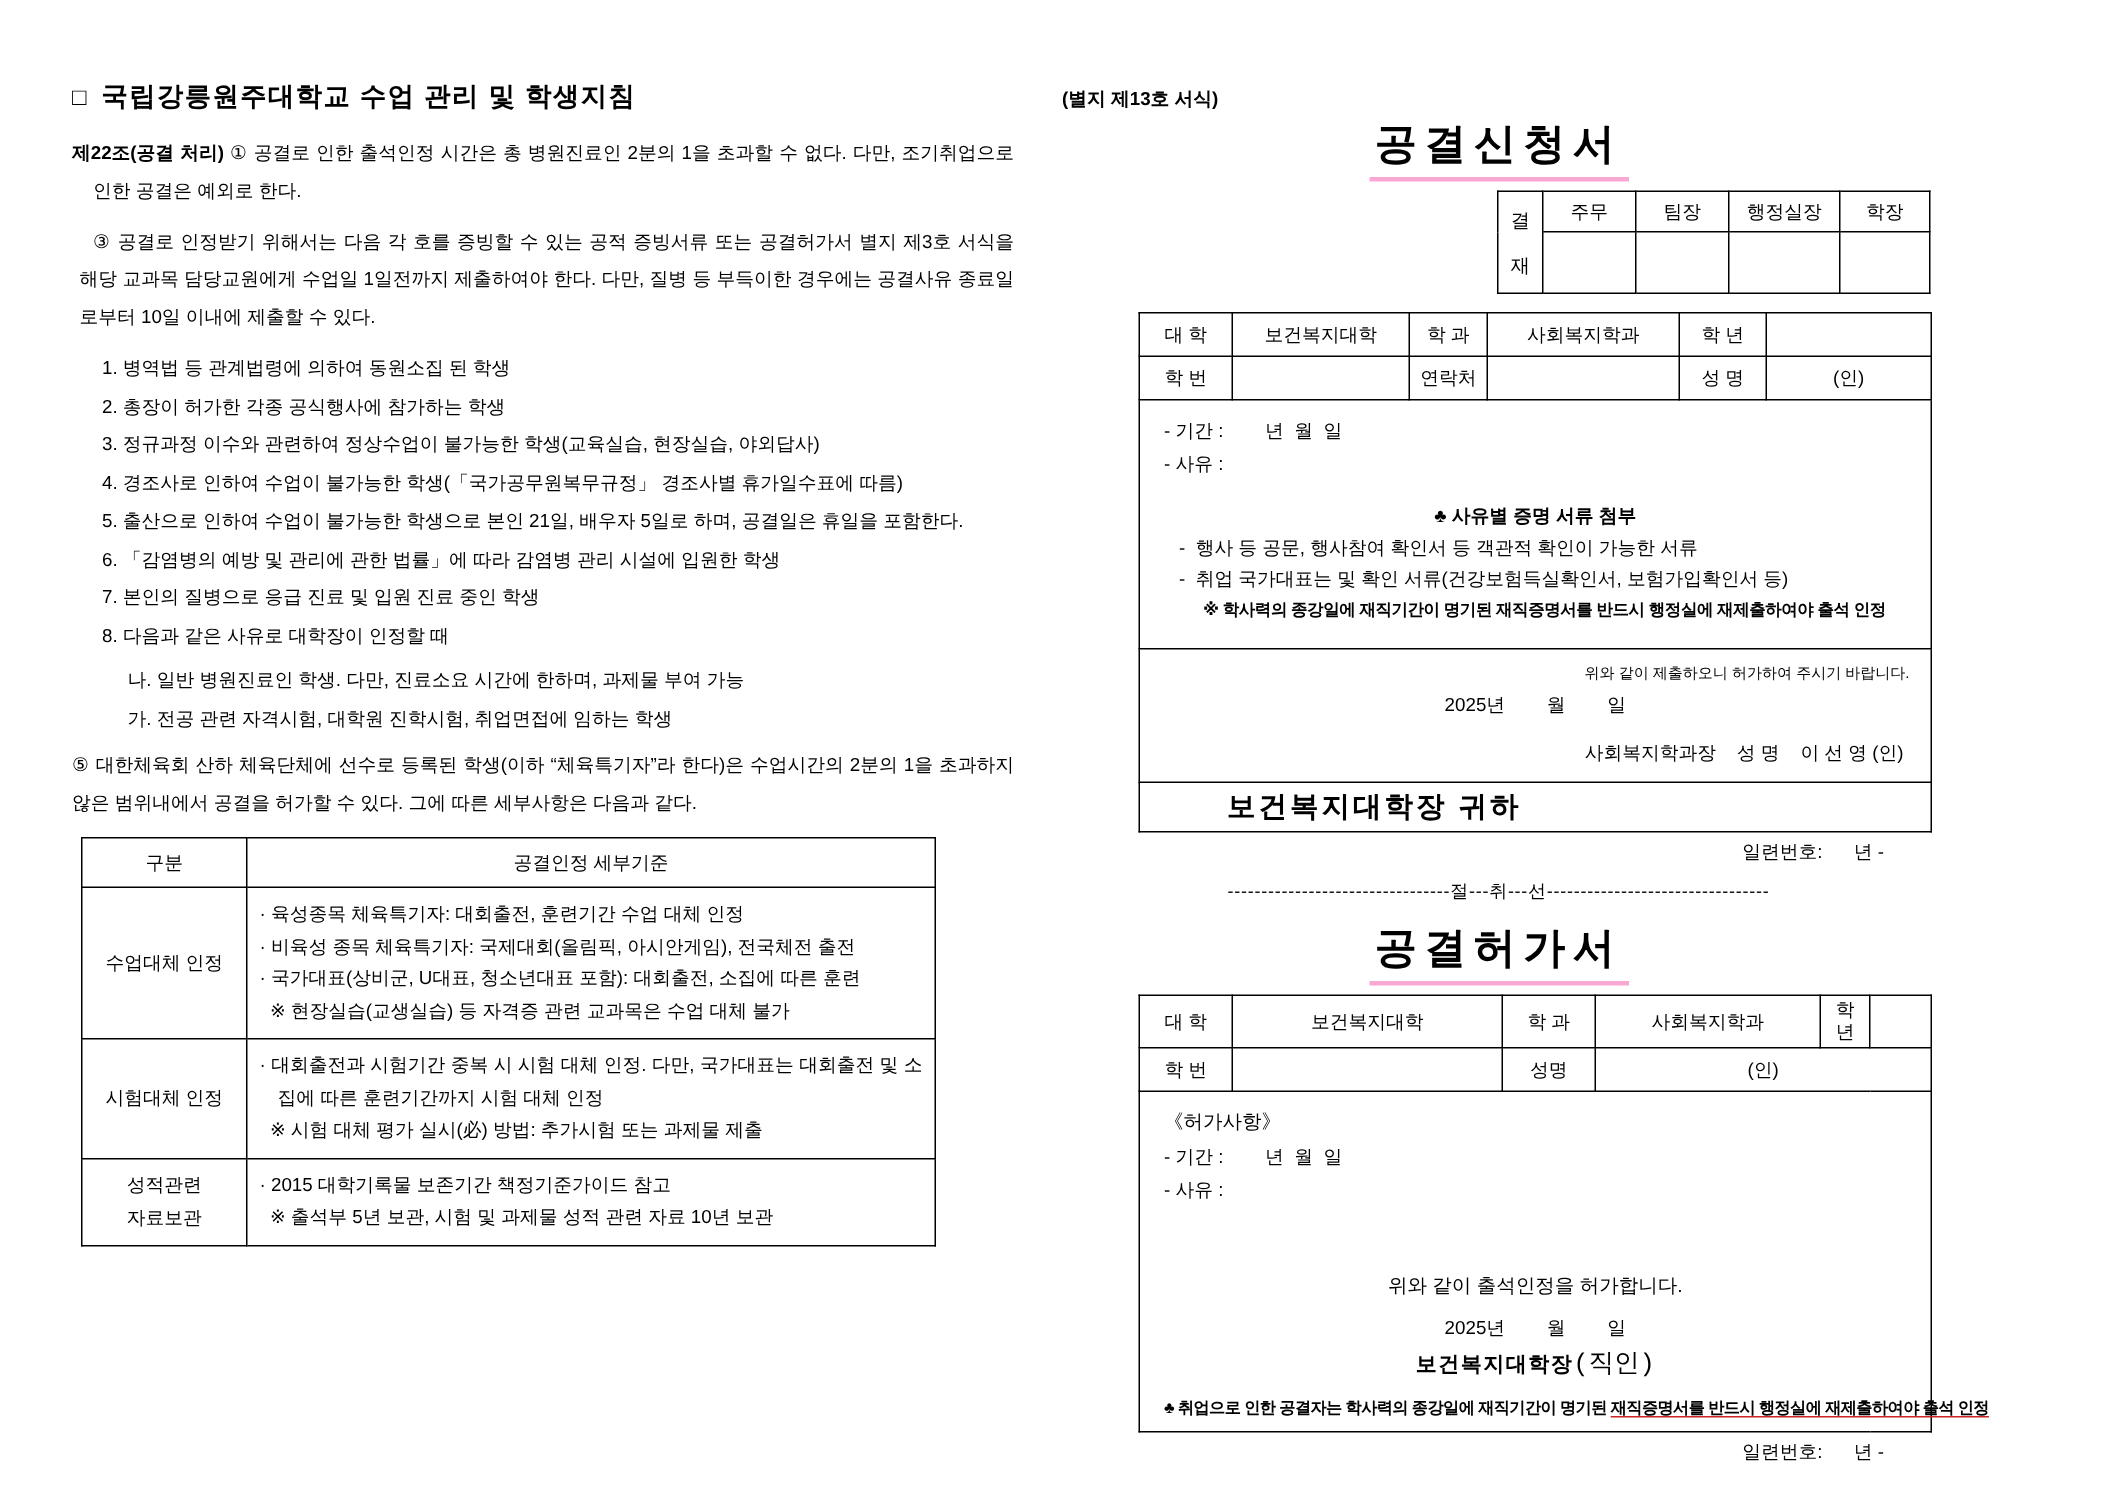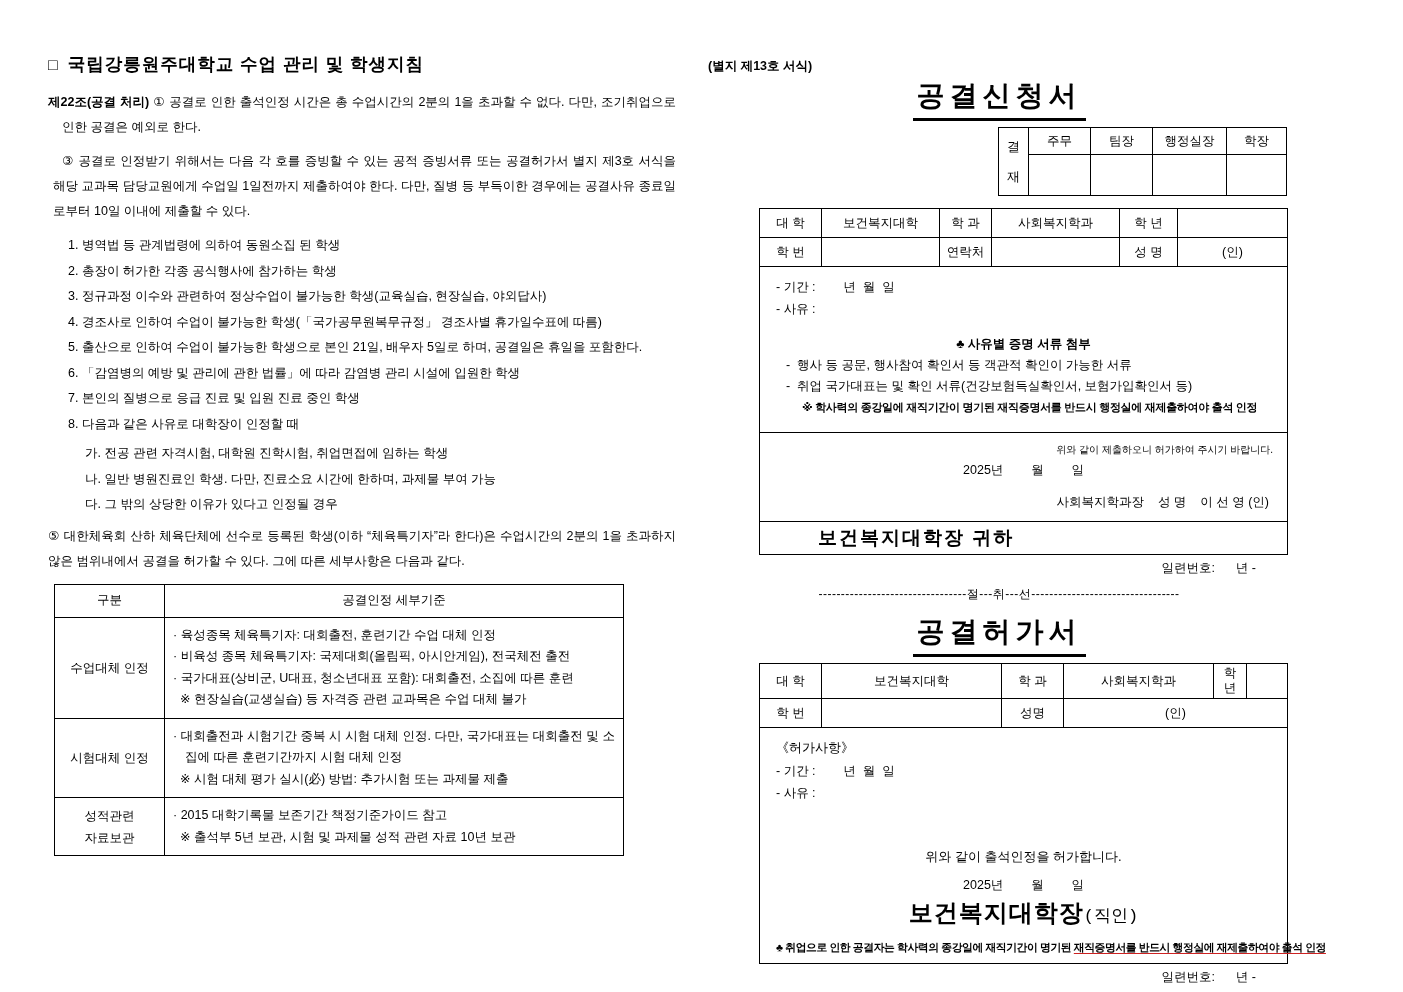--- a/index.html
+++ b/index.html
@@ -23,21 +23,21 @@
   .ltable th{font-weight:400;text-align:center;height:24px;}
   .ltable td.lbl{text-align:center;white-space:pre-line;line-height:22px;}
   .ltable td.cnt{padding:7px 8px;}
   .ltable td.cnt div{line-height:21.5px;text-align:justify;white-space:pre-wrap;padding-left:12px;text-indent:-12px;}
 
   
   .right-col{position:absolute;left:708px;top:58px;width:582px;}
   .form-note{font-size:12.5px;font-weight:800;margin:0 0 2px 0;}
   .ftitle-wrap{text-align:center;margin:0 0 6px 0;}
   .ftitle{display:inline-block;font-size:28px;font-weight:800;letter-spacing:5px;
-          border-bottom:3px solid #000000;padding:0 4px 3px 4px;}
+          border-bottom:3px solid #f9a8d4;padding:0 4px 3px 4px;}
   .approval{border-collapse:collapse;margin:2px 3px 12px auto;table-layout:fixed;}
   .approval td{border:1.6px solid #000;font-size:12.5px;text-align:center;vertical-align:middle;padding:0;}
   .approval .sign-lbl{white-space:pre-line;line-height:30px;font-size:13px;}
   .approval .hdr{height:26px;}
   .approval .blank{height:40px;}
   .ftable{border-collapse:collapse;width:528px;margin-left:51px;table-layout:fixed;}
   .ftable td{border:1.6px solid #000;font-size:12.5px;padding:2px 6px;vertical-align:middle;}
   .ftable td.lbl{text-align:center;}
   .ftable td.val{text-align:center;}
   .r28 td{height:24px;}
@@ -53,54 +53,53 @@
   .signer{text-align:right;font-size:12.5px;margin-top:13px;padding-right:4px;}
   .recipient-cell{height:28px;font-size:19px !important;font-weight:800;letter-spacing:2px;padding-left:58px !important;}
   .serial{font-size:12.5px;text-align:right;padding:5px 34px 0 0;}
   .cutline{font-size:12px;text-align:center;margin:9px 0 10px 0;letter-spacing:0.5px;white-space:nowrap;overflow:hidden;}
   .stack{white-space:pre-line;line-height:15px;text-align:center;font-size:12px;}
   .permit-cell{height:204px;padding:8px 16px !important;vertical-align:top !important;}
   .permit-hdr{font-size:13px;line-height:24px;}
   .approve-line{text-align:center;font-size:13px;margin-top:42px;line-height:22px;}
   .f2-date{text-align:center;font-size:12.5px;line-height:22px;margin-top:6px;}
   .f2-signer{text-align:center;margin-top:1px;}
-  .f2-signer .nm{font-size:24px;font-weight:700;letter-spacing:1px;}
+  .f2-signer .nm{font-size:14px;font-weight:700;letter-spacing:1px;}
   .f2-signer .seal{font-size:17px;font-family:Liberation Mono, monospace;}
   .footnote{font-size:10.8px;font-weight:700;margin-top:12px;letter-spacing:-0.4px;white-space:nowrap;}
   .footnote .ul{text-decoration:underline;text-decoration-color:#c22;text-underline-offset:2px;}
 </style>
 </head>
 <body>
 
 <div class="page">
 
   <div class="left-col">
     <div class="doc-title">
       <span class="box">□</span><span>국립강릉원주대학교 수업 관리 및 학생지침</span>
     </div>
 
     <div class="para p1">
-      <span class="lead">제22조(공결 처리)</span><span> ① 공결로 인한 출석인정 시간은 총 수업시간의 2분의 1을 초과할 수 없다. 다만, 조기취업으로 인한 공결은 예외로 한다.</span>
+      <span class="lead">제22조(공결 처리)</span><span> ① 공결로 인한 출석인정 시간은 총 병원진료인 2분의 1을 초과할 수 없다. 다만, 조기취업으로 인한 공결은 예외로 한다.</span>
     </div>
     <div class="para p23">③ 공결로 인정받기 위해서는 다음 각 호를 증빙할 수 있는 공적 증빙서류 또는 공결허가서 별지 제3호 서식을 해당 교과목 담당교원에게 수업일 1일전까지 제출하여야 한다. 다만, 질병 등 부득이한 경우에는 공결사유 종료일로부터 10일 이내에 제출할 수 있다.</div>
 
     <div class="numlist">
       <div class="li">1. 병역법 등 관계법령에 의하여 동원소집 된 학생</div>
       <div class="li">2. 총장이 허가한 각종 공식행사에 참가하는 학생</div>
       <div class="li">3. 정규과정 이수와 관련하여 정상수업이 불가능한 학생(교육실습, 현장실습, 야외답사)</div>
       <div class="li">4. 경조사로 인하여 수업이 불가능한 학생(「국가공무원복무규정」 경조사별 휴가일수표에 따름)</div>
       <div class="li">5. 출산으로 인하여 수업이 불가능한 학생으로 본인 21일, 배우자 5일로 하며, 공결일은 휴일을 포함한다.</div>
       <div class="li">6.  「감염병의 예방 및 관리에 관한 법률」에 따라 감염병 관리 시설에 입원한 학생</div>
       <div class="li">7. 본인의 질병으로 응급 진료 및 입원 진료 중인 학생</div>
       <div class="li">8. 다음과 같은 사유로 대학장이 인정할 때</div>
     </div>
     <div class="sublist">
+      <div class="li">나. 일반 병원진료인 학생. 다만, 진료소요 시간에 한하며, 과제물 부여 가능</div>
       <div class="li">가. 전공 관련 자격시험, 대학원 진학시험, 취업면접에 임하는 학생</div>
-      <div class="li">나. 일반 병원진료인 학생. 다만, 진료소요 시간에 한하며, 과제물 부여 가능</div>
-      <div class="li">다. 그 밖의 상당한 이유가 있다고 인정될 경우</div>
     </div>
 
     <div class="para">⑤ 대한체육회 산하 체육단체에 선수로 등록된 학생(이하 “체육특기자”라 한다)은 수업시간의 2분의 1을 초과하지 않은 범위내에서 공결을 허가할 수 있다. 그에 따른 세부사항은 다음과 같다.</div>
 
     <table class="ltable">
       <colgroup>
           <col style="width:110px">
           <col>
         </colgroup>
       <tbody>

